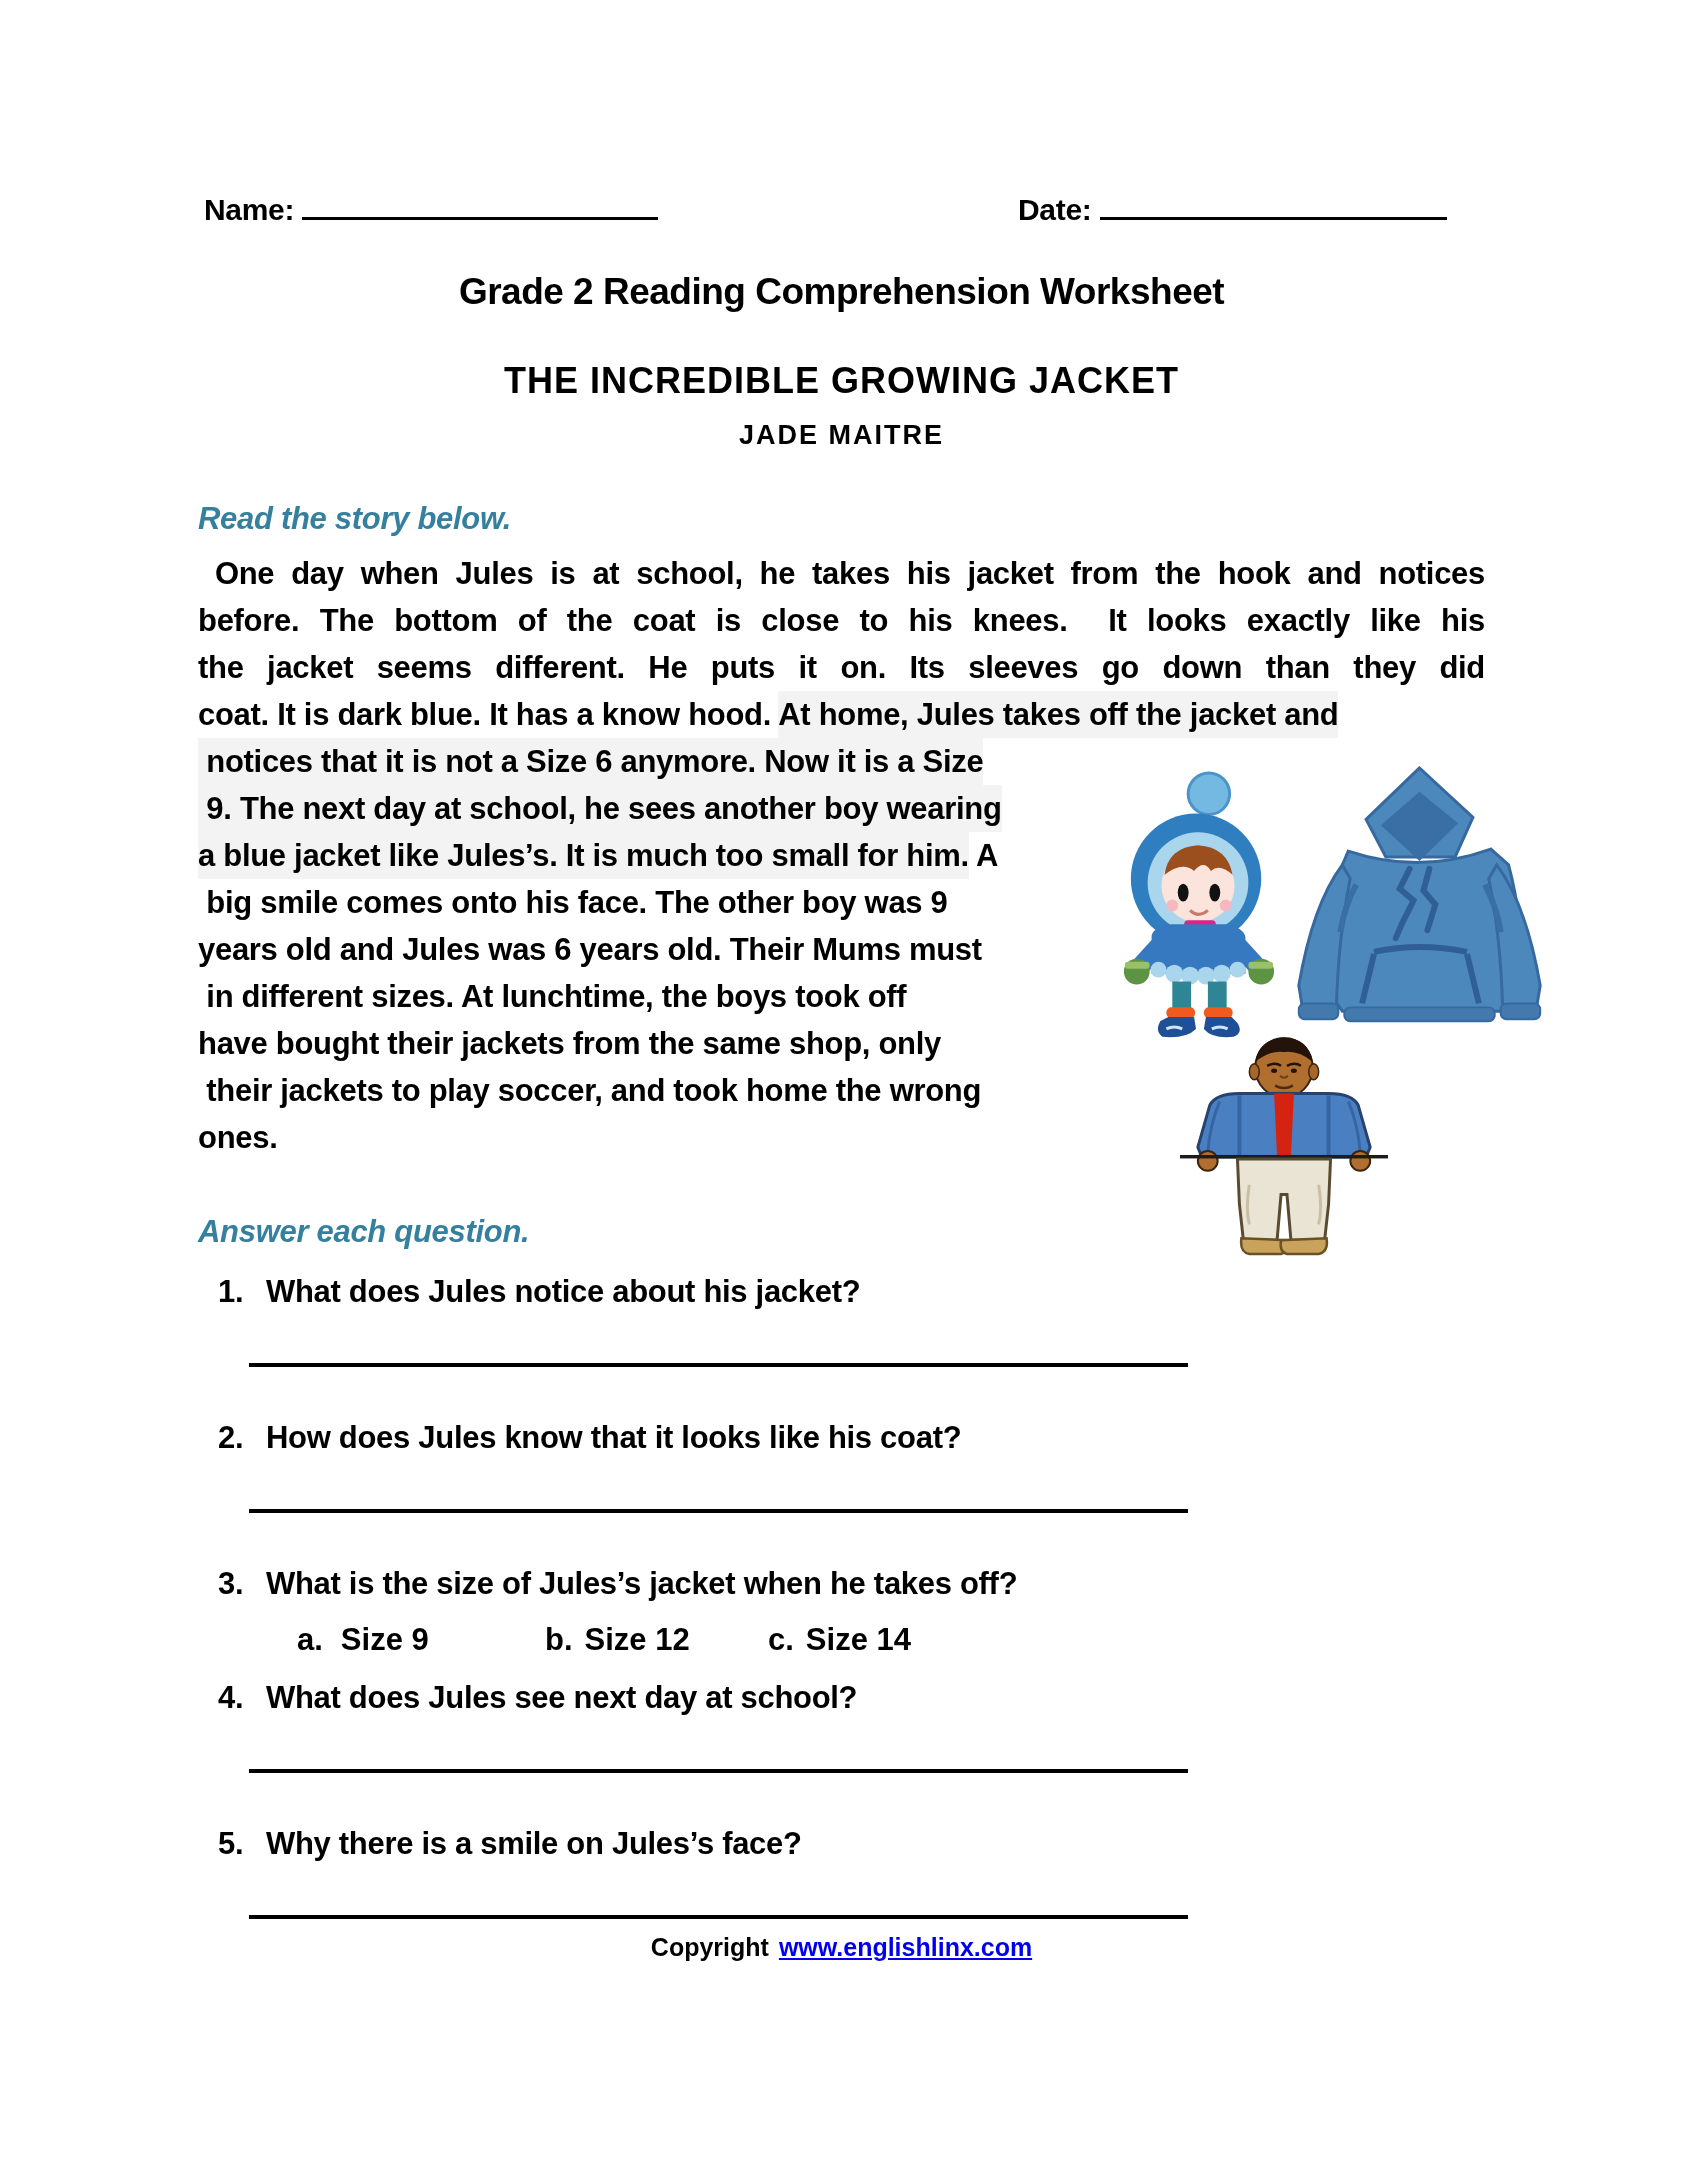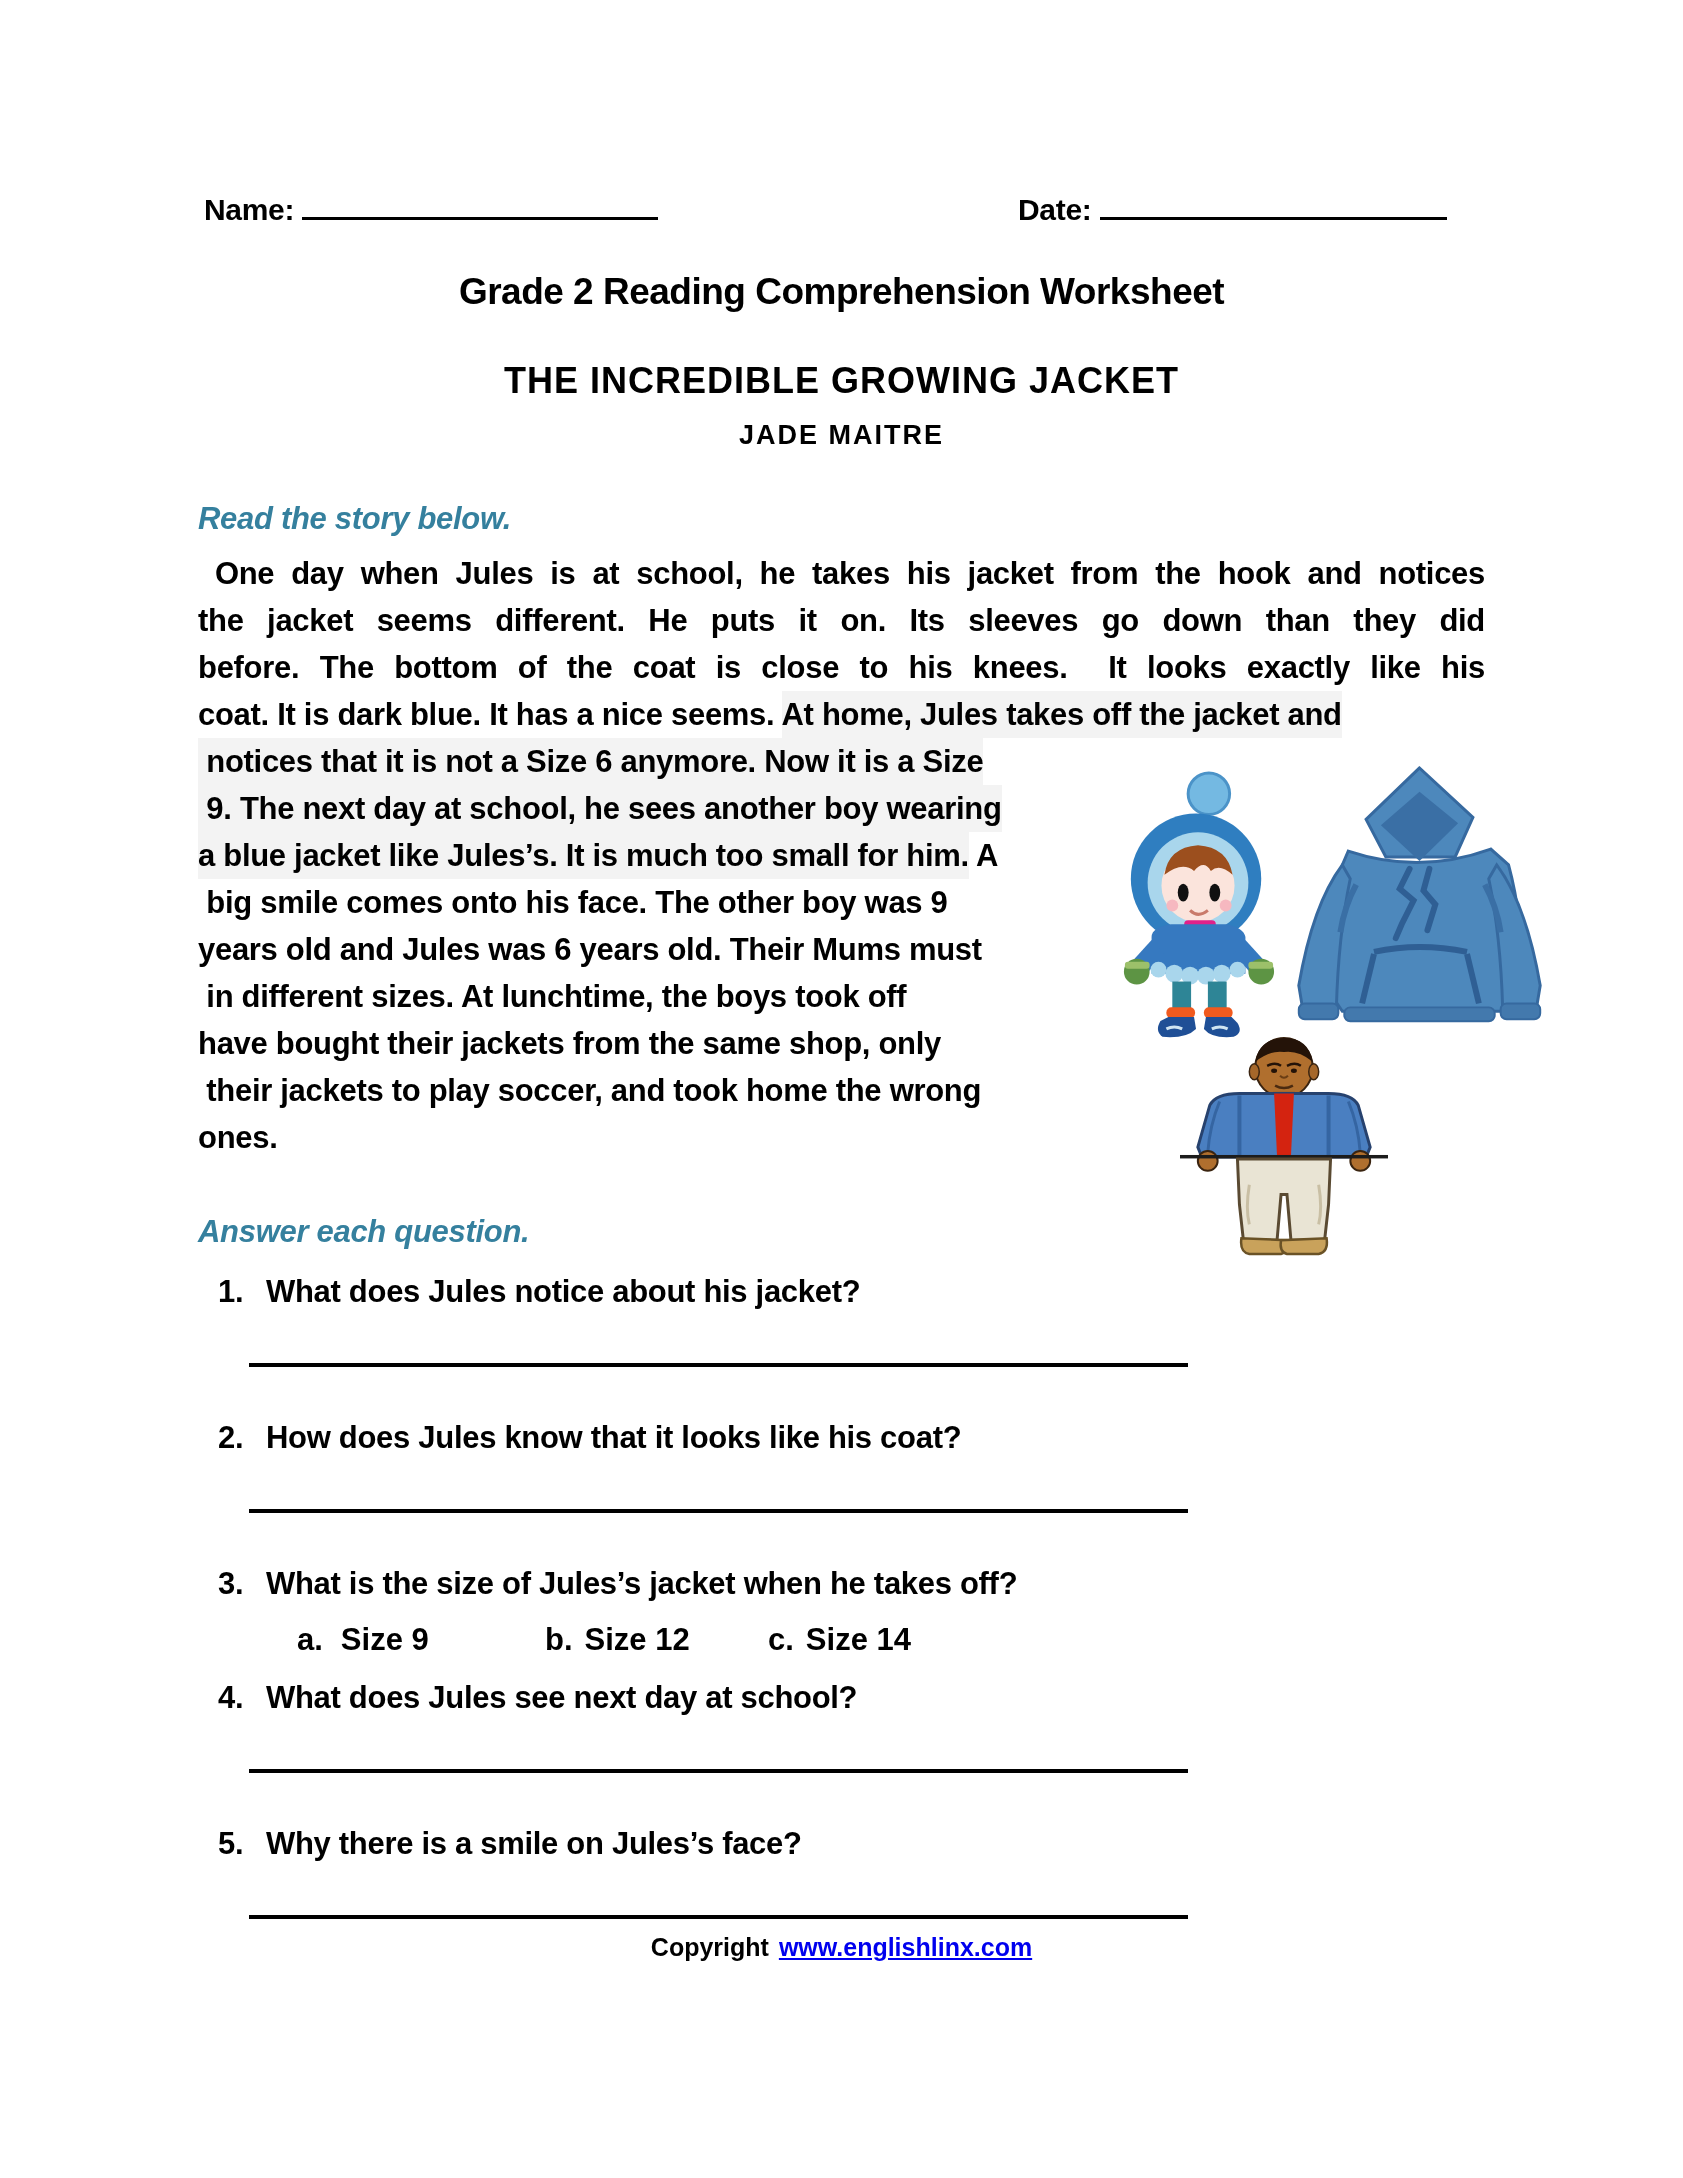--- a/index.html
+++ b/index.html
@@ -104,23 +104,23 @@
   </div>
 
   <div class="title">Grade 2 Reading Comprehension Worksheet</div>
   <div class="story-title">THE INCREDIBLE GROWING JACKET</div>
   <div class="author">JADE MAITRE</div>
 
   <div class="section-heading read-heading">Read the story below.</div>
 
   <div class="story">
       <div class="story-line justified"><span>&nbsp;One day when Jules is at school, he takes his jacket from the hook and notices</span></div>
+      <div class="story-line justified"><span>before. The bottom of the coat is close to his knees.&nbsp; It looks exactly like his</span></div>
       <div class="story-line justified"><span>the jacket seems different. He puts it on. Its sleeves go down than they did</span></div>
-      <div class="story-line justified"><span>before. The bottom of the coat is close to his knees.&nbsp; It looks exactly like his</span></div>
-      <div class="story-line"><span>coat. It is dark blue. It has a nice seems. </span><span class="hl">At home, Jules takes off the jacket and</span></div>
+      <div class="story-line"><span>coat. It is dark blue. It has a know hood. </span><span class="hl">At home, Jules takes off the jacket and</span></div>
       <div class="story-line"><span class="hl">&nbsp;notices that it is not a Size 6 anymore. Now it is a Size</span></div>
       <div class="story-line"><span class="hl">&nbsp;9. The next day at school, he sees another boy wearing</span></div>
       <div class="story-line"><span class="hl">a blue jacket like Jules’s. It is much too small for him.</span><span> A</span></div>
       <div class="story-line"><span>&nbsp;big smile comes onto his face. The other boy was 9</span></div>
       <div class="story-line"><span>years old and Jules was 6 years old. Their Mums must</span></div>
       <div class="story-line"><span>&nbsp;in different sizes. At lunchtime, the boys took off</span></div>
       <div class="story-line"><span>have bought their jackets from the same shop, only</span></div>
       <div class="story-line"><span>&nbsp;their jackets to play soccer, and took home the wrong</span></div>
       <div class="story-line"><span>ones.</span></div>
     </div>

